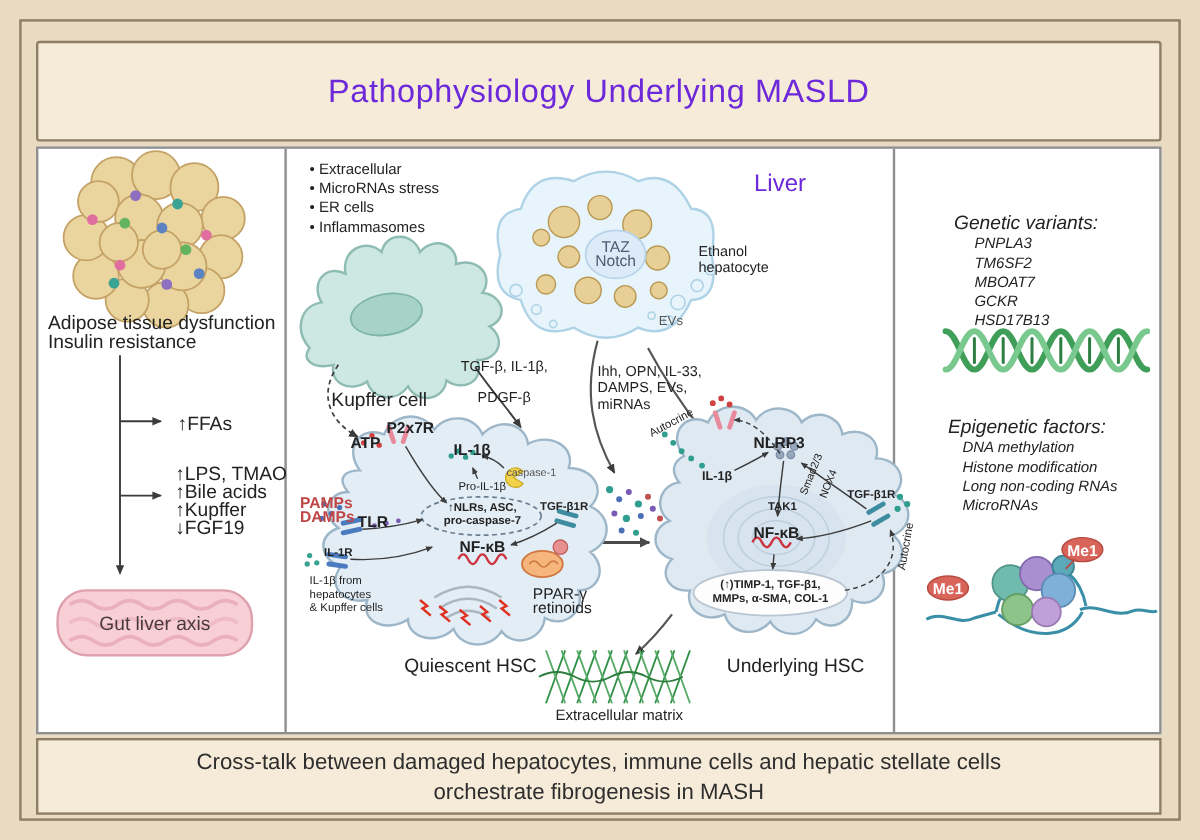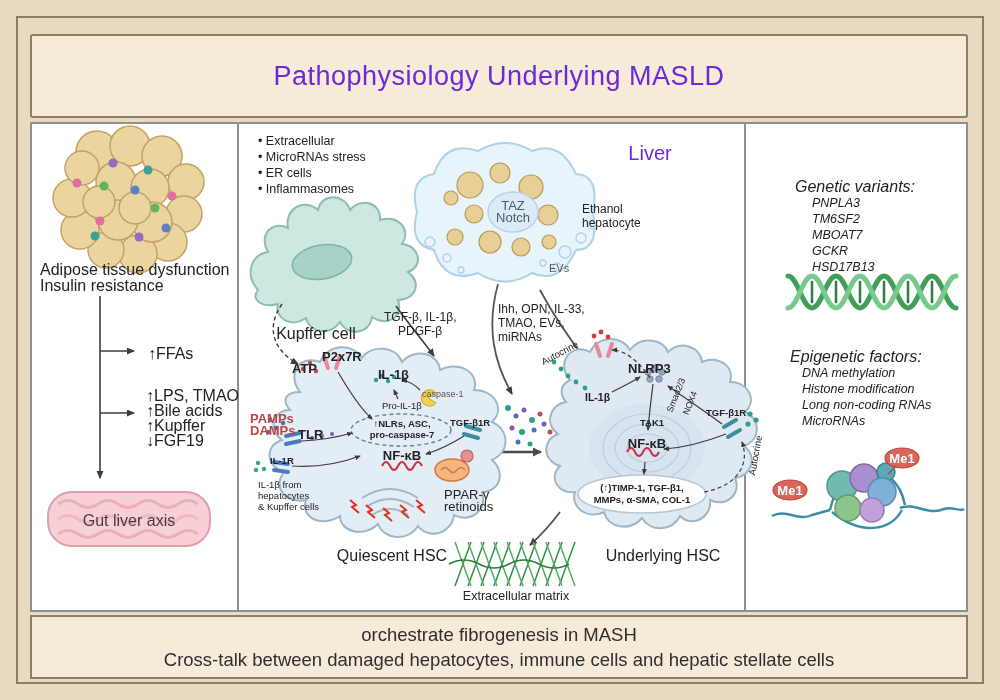--- a/index.html
+++ b/index.html
@@ -31,22 +31,22 @@
 <div class="frame"></div>
 <div class="header">
   <div class="title">Pathophysiology Underlying MASLD</div>
 </div>
 <div class="main">
   <div class="panel-left"></div>
   <div class="panel-mid"></div>
   <div class="panel-right"></div>
 </div>
 <div class="footer">
+  <div>Cross-talk between damaged hepatocytes, immune cells and hepatic stellate cells</div>
   <div>orchestrate fibrogenesis in MASH</div>
-  <div>Cross-talk between damaged hepatocytes, immune cells and hepatic stellate cells</div>
 </div>
 
 <svg class="overlay" width="1000" height="700" viewBox="0 0 1000 700">
   <defs>
     <marker id="ah" markerWidth="10" markerHeight="10" refX="7" refY="3.5" orient="auto" markerUnits="userSpaceOnUse">
         <path d="M0,0 L8,3.5 L0,7 Z" fill="#3c3c3c"></path>
       </marker>
     <marker id="ahs" markerWidth="8" markerHeight="8" refX="5" refY="2.5" orient="auto" markerUnits="userSpaceOnUse">
         <path d="M0,0 L6,2.5 L0,5 Z" fill="#3c3c3c"></path>
       </marker>
@@ -368,24 +368,24 @@
 <div class="lbl s125 bullet" style="left:258px;top:182px">Inflammasomes</div>
 <div class="lbl s20 c" style="left:650px;top:142px;color:#6d28d9">Liver</div>
 
 <div class="lbl s10 c" style="left:513px;top:199px;color:#4a5a70">TAZ</div>
 <div class="lbl s10 c" style="left:513px;top:211px;color:#4a5a70">Notch</div>
 <div class="lbl s12" style="left:582px;top:203px">Ethanol</div>
 <div class="lbl s12" style="left:582px;top:217px">hepatocyte</div>
 <div class="lbl s11 gray" style="left:549px;top:262px">EVs</div>
 
 <div class="lbl s13 c" style="left:316px;top:325px">Kupffer cell</div>
-<div class="lbl s12" style="left:384px;top:311px">TGF-β, IL-1β,</div>
+<div class="lbl s12" style="left:384px;top:299px">TGF-β, IL-1β,</div>
 <div class="lbl s12" style="left:398px;top:325px">PDGF-β</div>
 <div class="lbl s12" style="left:498px;top:303px">Ihh, OPN, IL-33,</div>
-<div class="lbl s12" style="left:498px;top:317px">TMAO, EVs,</div>
+<div class="lbl s12" style="left:498px;top:317px">DAMPS, EVs,</div>
 <div class="lbl s12" style="left:498px;top:331px">miRNAs</div>
 
 <div class="lbl s10 b" style="left:292px;top:362px">ATP</div>
 <div class="lbl s10 b" style="left:322px;top:350px">P2x7R</div>
 <div class="lbl s10 b" style="left:378px;top:368px">IL-1β</div>
 <div class="lbl s9 gray" style="left:422px;top:389px">caspase-1</div>
 <div class="lbl s95" style="left:382px;top:401px">Pro-IL-1β</div>
 <div class="lbl s10 b red" style="left:250px;top:412px">PAMPs</div>
 <div class="lbl s10 b red" style="left:250px;top:424px">DAMPs</div>
 <div class="lbl s10 b" style="left:298px;top:428px">TLR</div>

